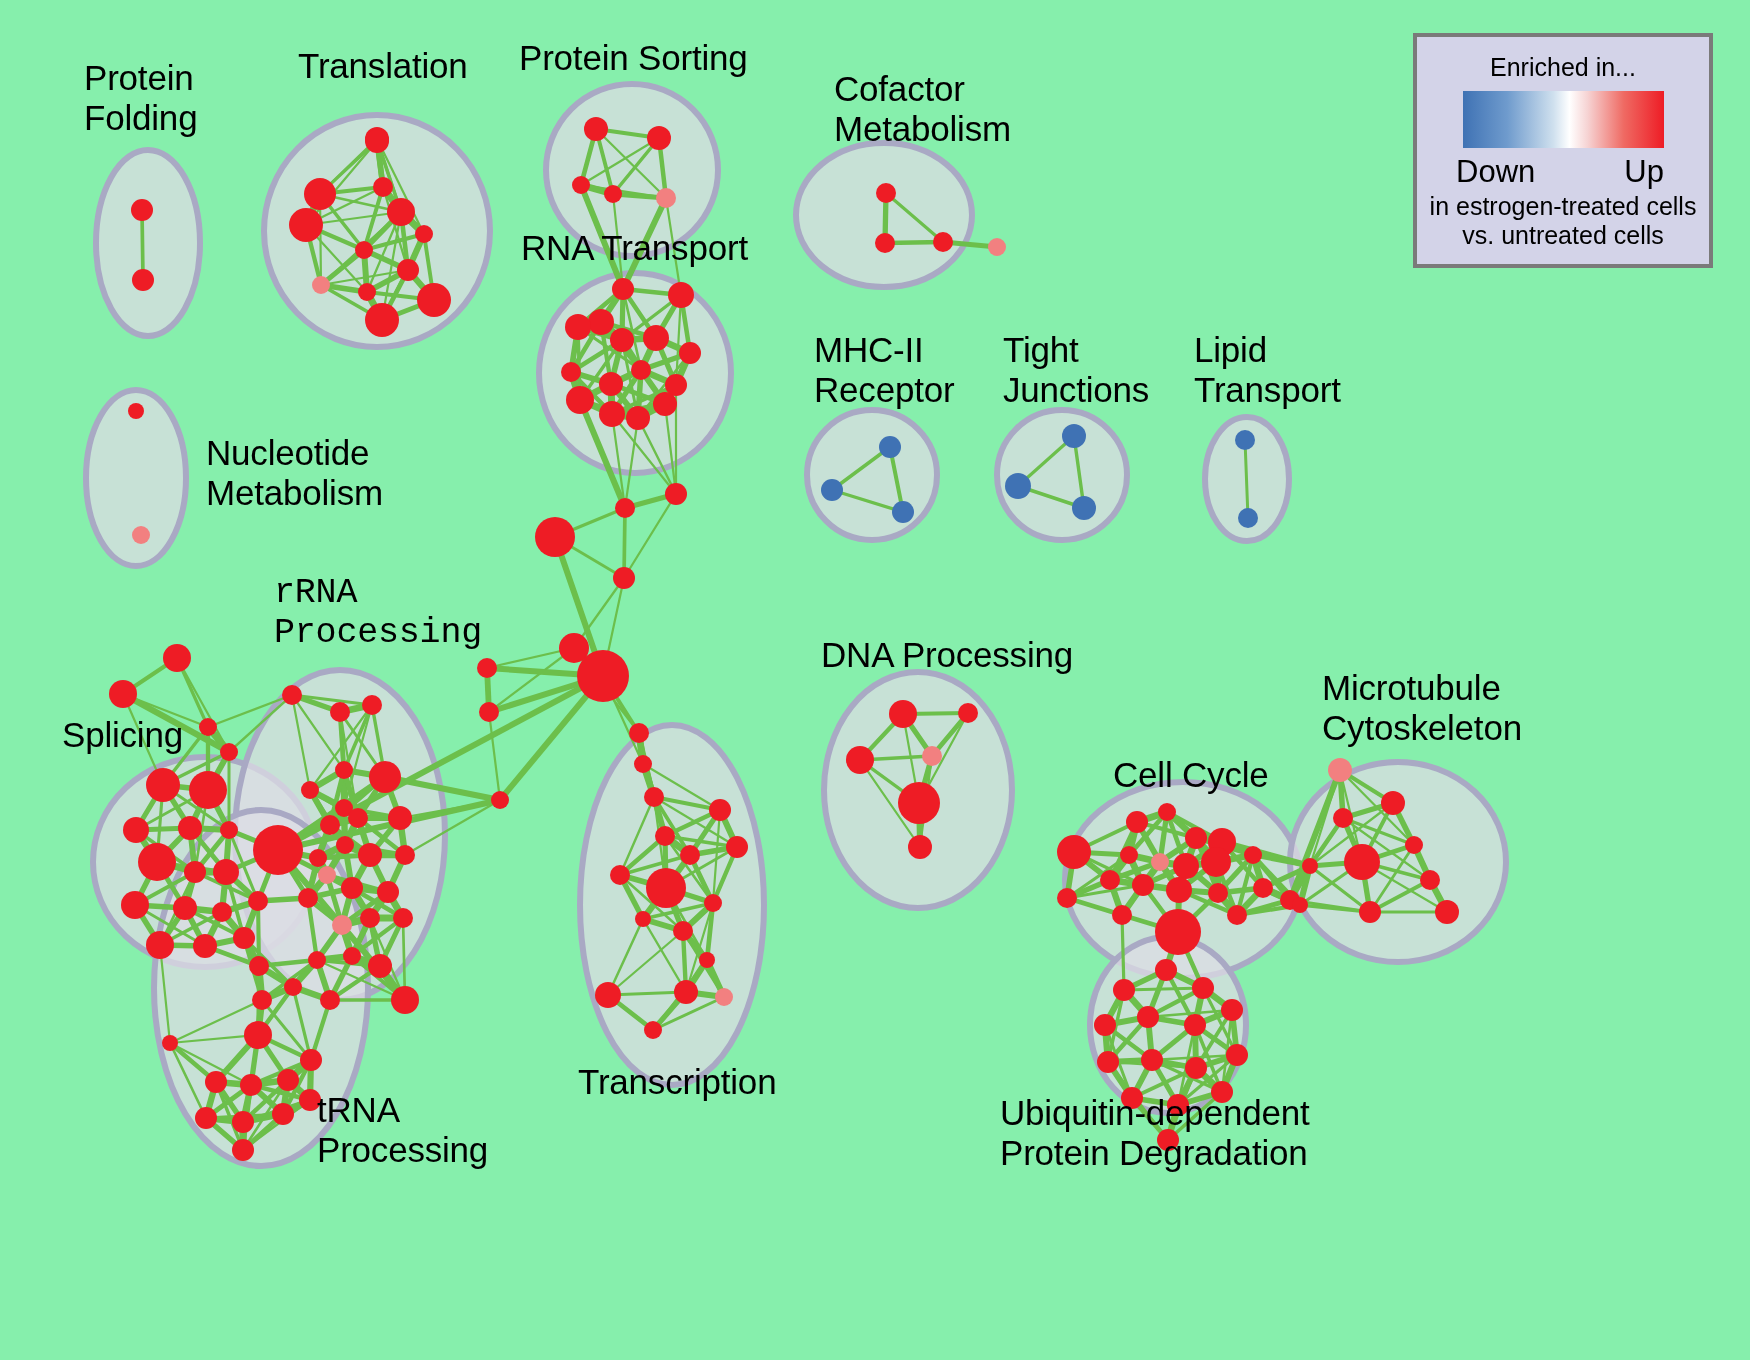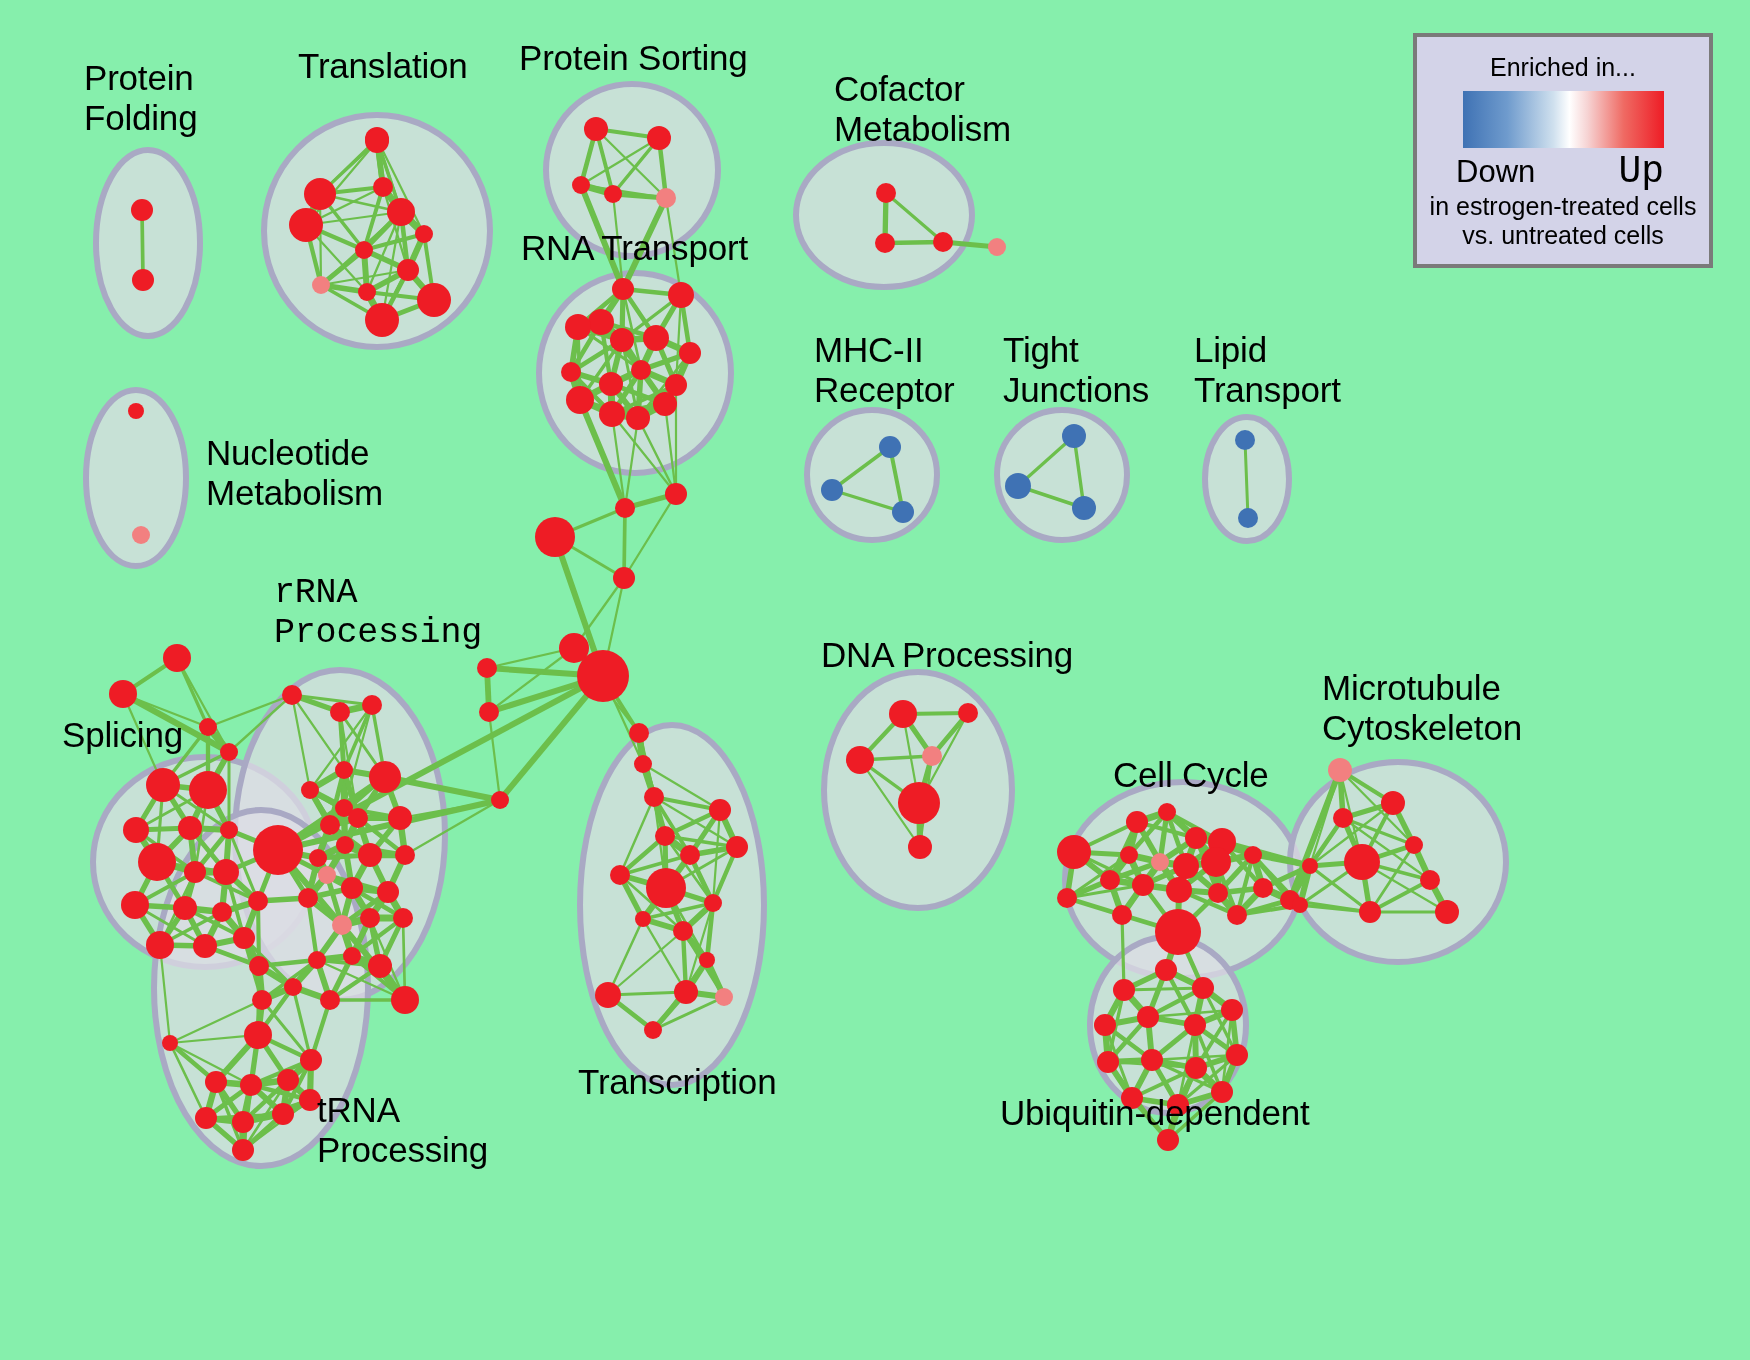--- a/index.html
+++ b/index.html
@@ -64,23 +64,22 @@
     position: absolute;
     left: 0;
     top: 0;
     font-size: 31px;
     line-height: 36px;
   }
   #legend-up {
     position: absolute;
     right: 6px;
     top: 0;
-    font-size: 38px;
+    font-size: 31px;
     line-height: 36px;
-    font-family: Liberation Mono, monospace;
   }
   .legend-sub {
     font-size: 25px;
     line-height: 29px;
     color: #000;
     font-family: "Liberation Sans", sans-serif;
   }
 </style>
 </head>
 <body>
@@ -899,21 +898,21 @@
     <div class="cluster-label" style="left: 814px; top: 330px;"><div>MHC-II</div><div>Receptor</div></div>
     <div class="cluster-label" style="left: 1003px; top: 330px;"><div>Tight</div><div>Junctions</div></div>
     <div class="cluster-label" style="left: 1194px; top: 330px;"><div>Lipid</div><div>Transport</div></div>
     <div class="cluster-label" style="left: 62px; top: 715px;"><div>Splicing</div></div>
     <div class="cluster-label" style="left: 274px; top: 573px; font-family: Liberation Mono, monospace;"><div>rRNA</div><div>Processing</div></div>
     <div class="cluster-label" style="left: 317px; top: 1090px;"><div>tRNA</div><div>Processing</div></div>
     <div class="cluster-label" style="left: 578px; top: 1062px;"><div>Transcription</div></div>
     <div class="cluster-label" style="left: 821px; top: 635px;"><div>DNA Processing</div></div>
     <div class="cluster-label" style="left: 1113px; top: 755px;"><div>Cell Cycle</div></div>
     <div class="cluster-label" style="left: 1322px; top: 668px;"><div>Microtubule</div><div>Cytoskeleton</div></div>
-    <div class="cluster-label" style="left: 1000px; top: 1093px;"><div>Ubiquitin-dependent</div></div>
+    <div class="cluster-label" style="left: 1000px; top: 1093px;"><div>Ubiquitin-dependent</div><div>Protein Degradation</div></div>
     <div id="legend-box">
     <div id="legend-title">Enriched in...</div>
     <svg id="legend-bar" viewBox="0 0 201 57" preserveAspectRatio="none">
       <defs>
         <linearGradient id="lgrad" x1="0" y1="0" x2="1" y2="0">
           <stop offset="0%" stop-color="#3f72b4"></stop>
           <stop offset="22%" stop-color="#6f9bcd"></stop>
           <stop offset="45%" stop-color="#cfe0ee"></stop>
           <stop offset="53%" stop-color="#ffffff"></stop>
           <stop offset="62%" stop-color="#f6d3d3"></stop>

